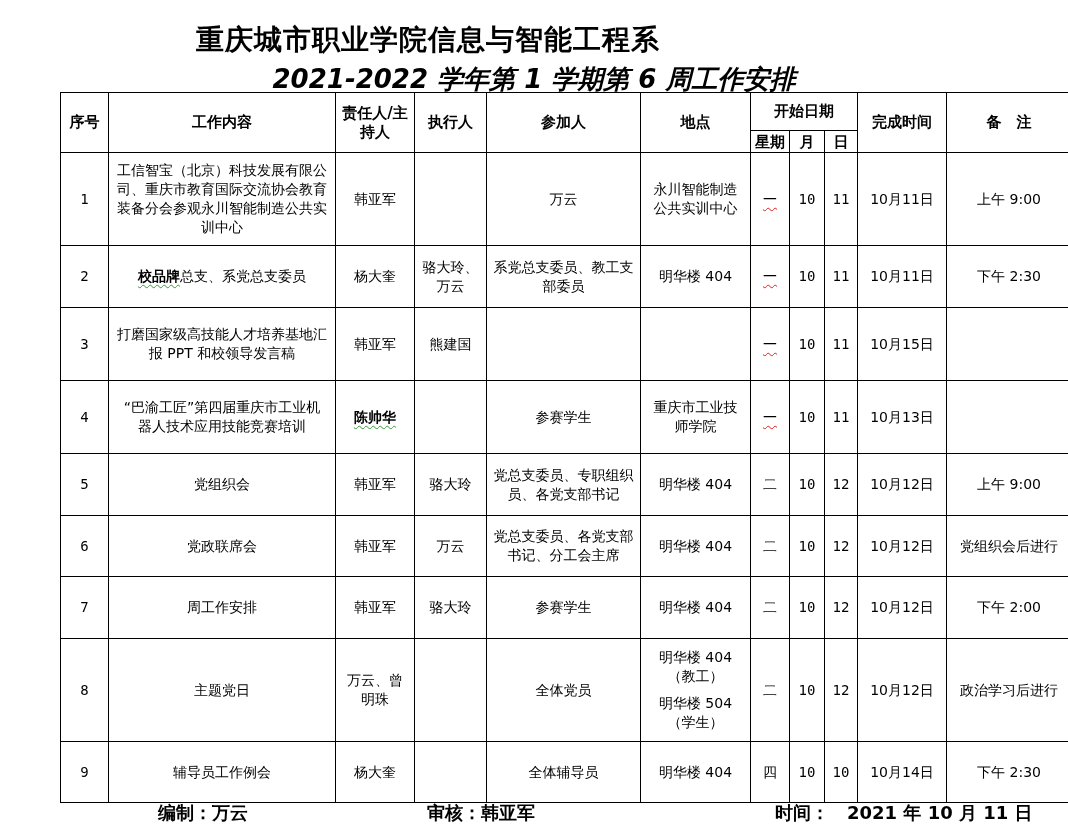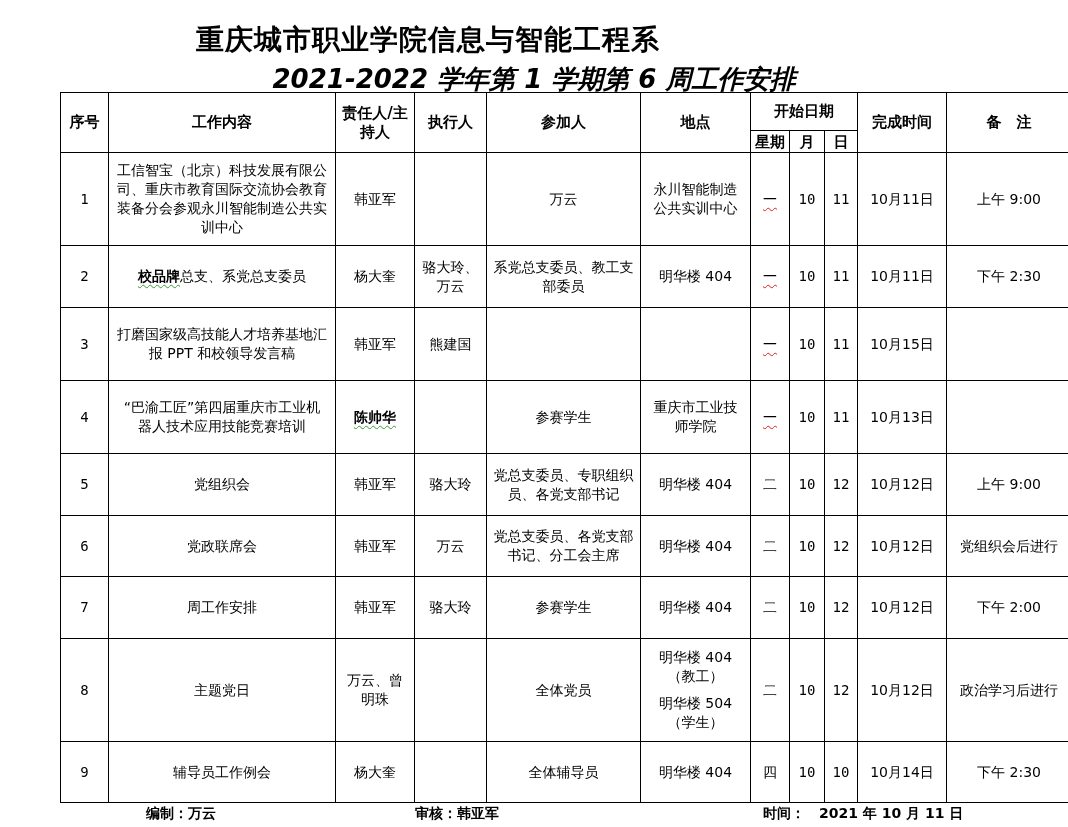--- a/index.html
+++ b/index.html
@@ -6,21 +6,21 @@
   body { width: 1068px; height: 827px; position: relative; overflow: hidden; font-family: "DejaVu Sans", "Liberation Sans", sans-serif; color: #000; }
   .title { position: absolute; left: 0; top: 22px; width: 856px; text-align: center; font-size: 28px; font-weight: bold; letter-spacing: 1px; line-height: 36px; }
   .subtitle { position: absolute; left: 0; top: 64px; width: 1068px; text-align: center; font-size: 26px; font-weight: bold; line-height: 30px; font-style: italic; }
   table.sched { position: absolute; left: 29px; top: 92px; border-collapse: collapse; table-layout: fixed; width: 1011px; margin-left: 31px; }
   table.sched td, table.sched th { border: 1.5px solid #000; padding: 0 2px; text-align: center; vertical-align: middle; font-size: 14px; line-height: 19px; font-weight: normal; overflow: hidden; }
   table.sched th { font-weight: bold; font-size: 15px; line-height: 19px; }
   table.sched th.small { font-size: 15px; line-height: 14px; height: 21px; }
   .num { font-family: "DejaVu Sans Mono", "Liberation Mono", monospace; font-size: 13px; }
   .wavy-red { text-decoration: underline wavy #e02020; text-decoration-thickness: 1px; text-underline-offset: 3px; }
   .wavy-green { text-decoration: underline wavy #3a9a3a; text-decoration-thickness: 1px; text-underline-offset: 3px; font-weight: bold; }
-  .footer-item { position: absolute; top: 803px; font-size: 14px; font-weight: bold; line-height: 20px; }
+  .footer-item { position: absolute; top: 803px; font-size: 18px; font-weight: bold; line-height: 20px; margin-left: 12px; }
   .loc-block { display: block; }
   .loc-gap { display: block; height: 8px; }
 </style>
 </head>
 <body>
 
 <div class="title">重庆城市职业学院信息与智能工程系</div>
 <div class="subtitle">2021-2022 学年第 1 学期第 6 周工作安排</div>
 
 <table class="sched">

